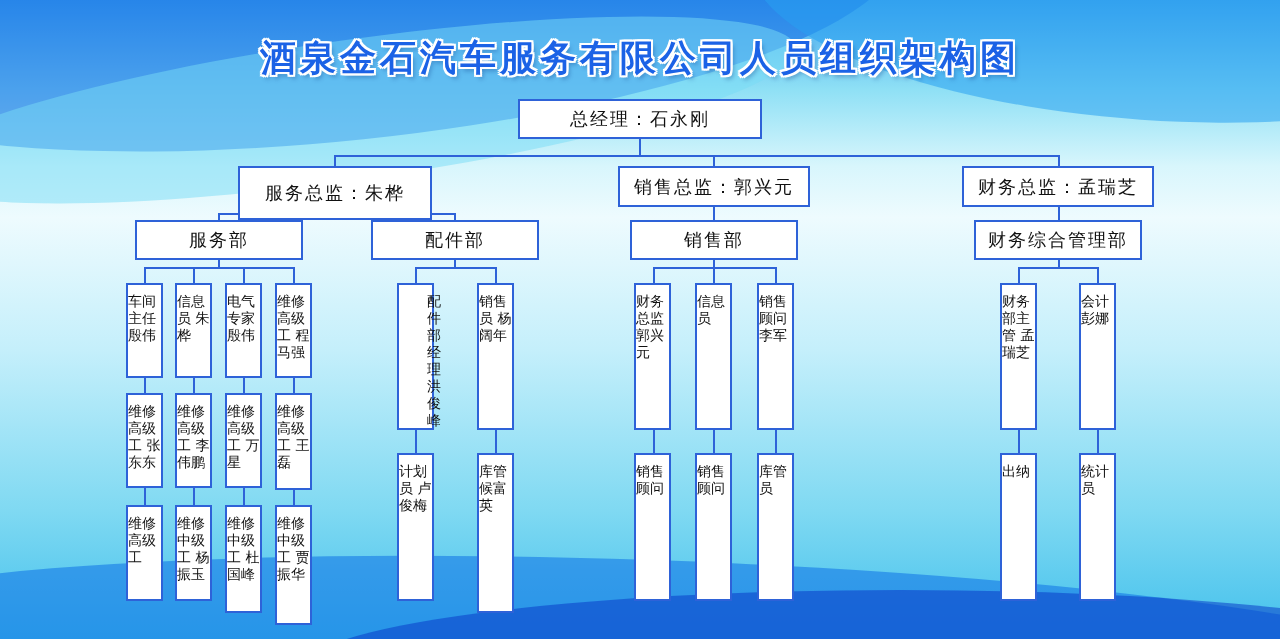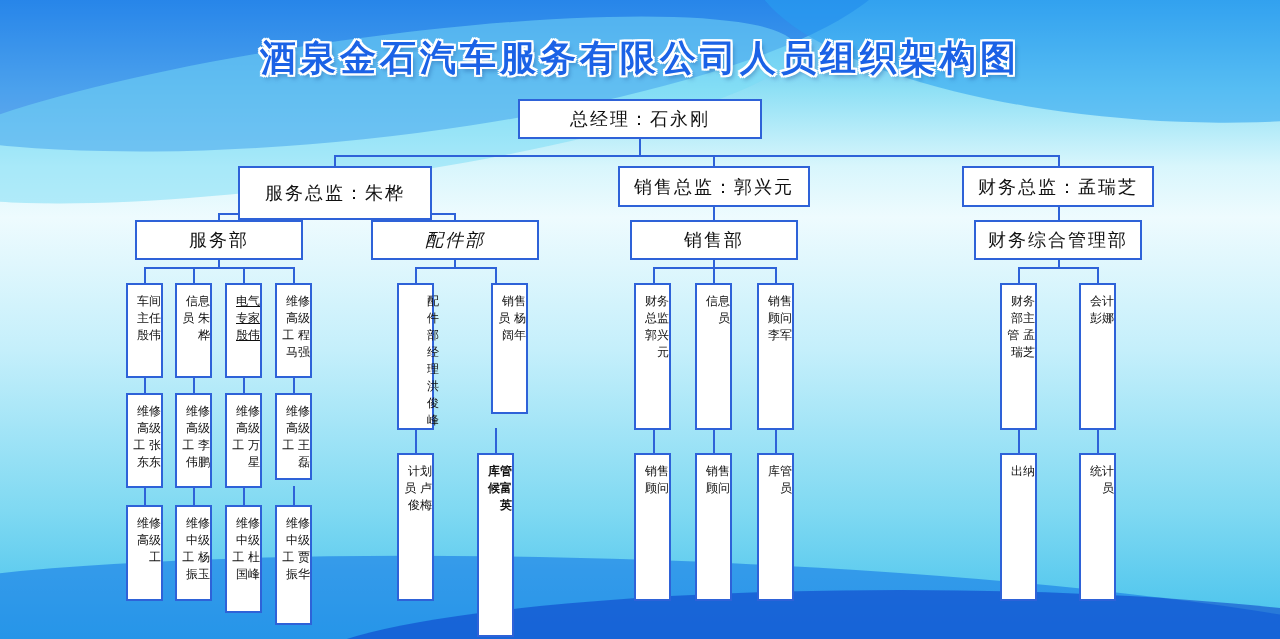--- a/index.html
+++ b/index.html
@@ -7,21 +7,21 @@
     font-family:"DejaVu Sans","Liberation Sans",sans-serif; }
   .bg { position:absolute; left:0; top:0; width:1280px; height:639px;
     background: linear-gradient(180deg,#3fa3ee 0%,#8fe0f5 14%,#d8f6fc 26%,#eefbfe 34%,#c4effb 55%,#7fd9f2 80%,#42c0ec 100%); overflow:hidden; }
   .wave { position:absolute; border-radius:50%; }
   .title { position:absolute; left:200px; top:34px; width:880px; text-align:center;
     font-size:36px; font-weight:bold; letter-spacing:4px; color:#1b62e6;
     text-shadow: -2px -2px 0 #fff, 2px -2px 0 #fff, -2px 2px 0 #fff, 2px 2px 0 #fff, 0 2px 0 #fff, 0 -2px 0 #fff, 2px 0 0 #fff, -2px 0 0 #fff, 3px 4px 4px rgba(0,40,120,0.35); }
   .box { position:absolute; background:#fff; border:2px solid #2e62d8; box-sizing:border-box;
     color:#111; display:flex; align-items:center; justify-content:center; font-size:18px; letter-spacing:2px; }
   .vbox { position:absolute; background:#fff; border:2px solid #2e62d8; box-sizing:border-box;
-    color:#111; font-size:12px; line-height:17px; text-align:right; padding-top:8px;
+    color:#111; font-size:14px; line-height:17px; text-align:left; padding-top:8px;
     writing-mode: horizontal-tb; word-break:break-all; }
   .line { position:absolute; background:#2e62d8; }
   .h { height:2px; }
   .v { width:2px; }
 </style>
 </head>
 <body>
 
 <div class="bg">
   <div class="wave" style="left:-200px;top:-120px;width:1100px;height:260px;background:rgba(20,110,230,0.55);transform:rotate(-6deg);"></div>
@@ -83,43 +83,43 @@
 <div class="line v" style="left:1018px;top:428px;height:26px;"></div>
 <div class="line v" style="left:1097px;top:428px;height:26px;"></div>
 
 <div class="box" style="left:518px;top:99px;width:244px;height:40px;">总经理：石永刚</div>
 
 <div class="box" style="left:238px;top:166px;width:194px;height:54px;">服务总监：朱桦</div>
 <div class="box" style="left:618px;top:166px;width:192px;height:41px;">销售总监：郭兴元</div>
 <div class="box" style="left:962px;top:166px;width:192px;height:41px;">财务总监：孟瑞芝</div>
 
 <div class="box" style="left:135px;top:220px;width:168px;height:40px;">服务部</div>
-<div class="box" style="left:371px;top:220px;width:168px;height:40px;font-style:italic;">配件部</div>
+<div class="box" style="left:371px;top:220px;width:168px;height:40px;">配件部</div>
 <div class="box" style="left:630px;top:220px;width:168px;height:40px;">销售部</div>
 <div class="box" style="left:974px;top:220px;width:168px;height:40px;">财务综合管理部</div>
 
 <div class="vbox" style="left:126px;top:283px;width:37px;height:95px;">车间主任 殷伟</div>
 <div class="vbox" style="left:175px;top:283px;width:37px;height:95px;">信息员 朱桦</div>
-<div class="vbox" style="left:225px;top:283px;width:37px;height:95px;text-decoration:underline;">电气专家 殷伟</div>
+<div class="vbox" style="left:225px;top:283px;width:37px;height:95px;">电气专家 殷伟</div>
 <div class="vbox" style="left:275px;top:283px;width:37px;height:95px;">维修高级工 程马强</div>
 
 <div class="vbox" style="left:126px;top:393px;width:37px;height:95px;">维修高级工 张东东</div>
 <div class="vbox" style="left:175px;top:393px;width:37px;height:95px;">维修高级工 李伟鹏</div>
 <div class="vbox" style="left:225px;top:393px;width:37px;height:95px;">维修高级工 万星</div>
-<div class="vbox" style="left:275px;top:393px;width:37px;height:87px;">维修高级工 王磊</div>
+<div class="vbox" style="left:275px;top:393px;width:37px;height:97px;">维修高级工 王磊</div>
 
 <div class="vbox" style="left:126px;top:505px;width:37px;height:96px;">维修高级工</div>
 <div class="vbox" style="left:175px;top:505px;width:37px;height:96px;">维修中级工 杨振玉</div>
 <div class="vbox" style="left:225px;top:505px;width:37px;height:108px;">维修中级工 杜国峰</div>
 <div class="vbox" style="left:275px;top:505px;width:37px;height:120px;">维修中级工 贾振华</div>
 
 <div class="vbox" style="left:397px;top:283px;width:37px;height:147px;padding-left:28px;">配件部经理 洪俊峰</div>
-<div class="vbox" style="left:477px;top:283px;width:37px;height:131px;margin-left:14px;">销售员 杨阔年</div>
+<div class="vbox" style="left:477px;top:283px;width:37px;height:147px;">销售员 杨阔年</div>
 <div class="vbox" style="left:397px;top:453px;width:37px;height:148px;">计划员 卢俊梅</div>
-<div class="vbox" style="left:477px;top:453px;width:37px;height:184px;font-weight:bold;">库管 候富英</div>
+<div class="vbox" style="left:477px;top:453px;width:37px;height:160px;">库管 候富英</div>
 
 <div class="vbox" style="left:634px;top:283px;width:37px;height:147px;">财务总监 郭兴元</div>
 <div class="vbox" style="left:695px;top:283px;width:37px;height:147px;">信息员</div>
 <div class="vbox" style="left:757px;top:283px;width:37px;height:147px;">销售顾问 李军</div>
 <div class="vbox" style="left:634px;top:453px;width:37px;height:148px;">销售顾问</div>
 <div class="vbox" style="left:695px;top:453px;width:37px;height:148px;">销售顾问</div>
 <div class="vbox" style="left:757px;top:453px;width:37px;height:148px;">库管员</div>
 
 <div class="vbox" style="left:1000px;top:283px;width:37px;height:147px;">财务部主管 孟瑞芝</div>
 <div class="vbox" style="left:1079px;top:283px;width:37px;height:147px;">会计 彭娜</div>

